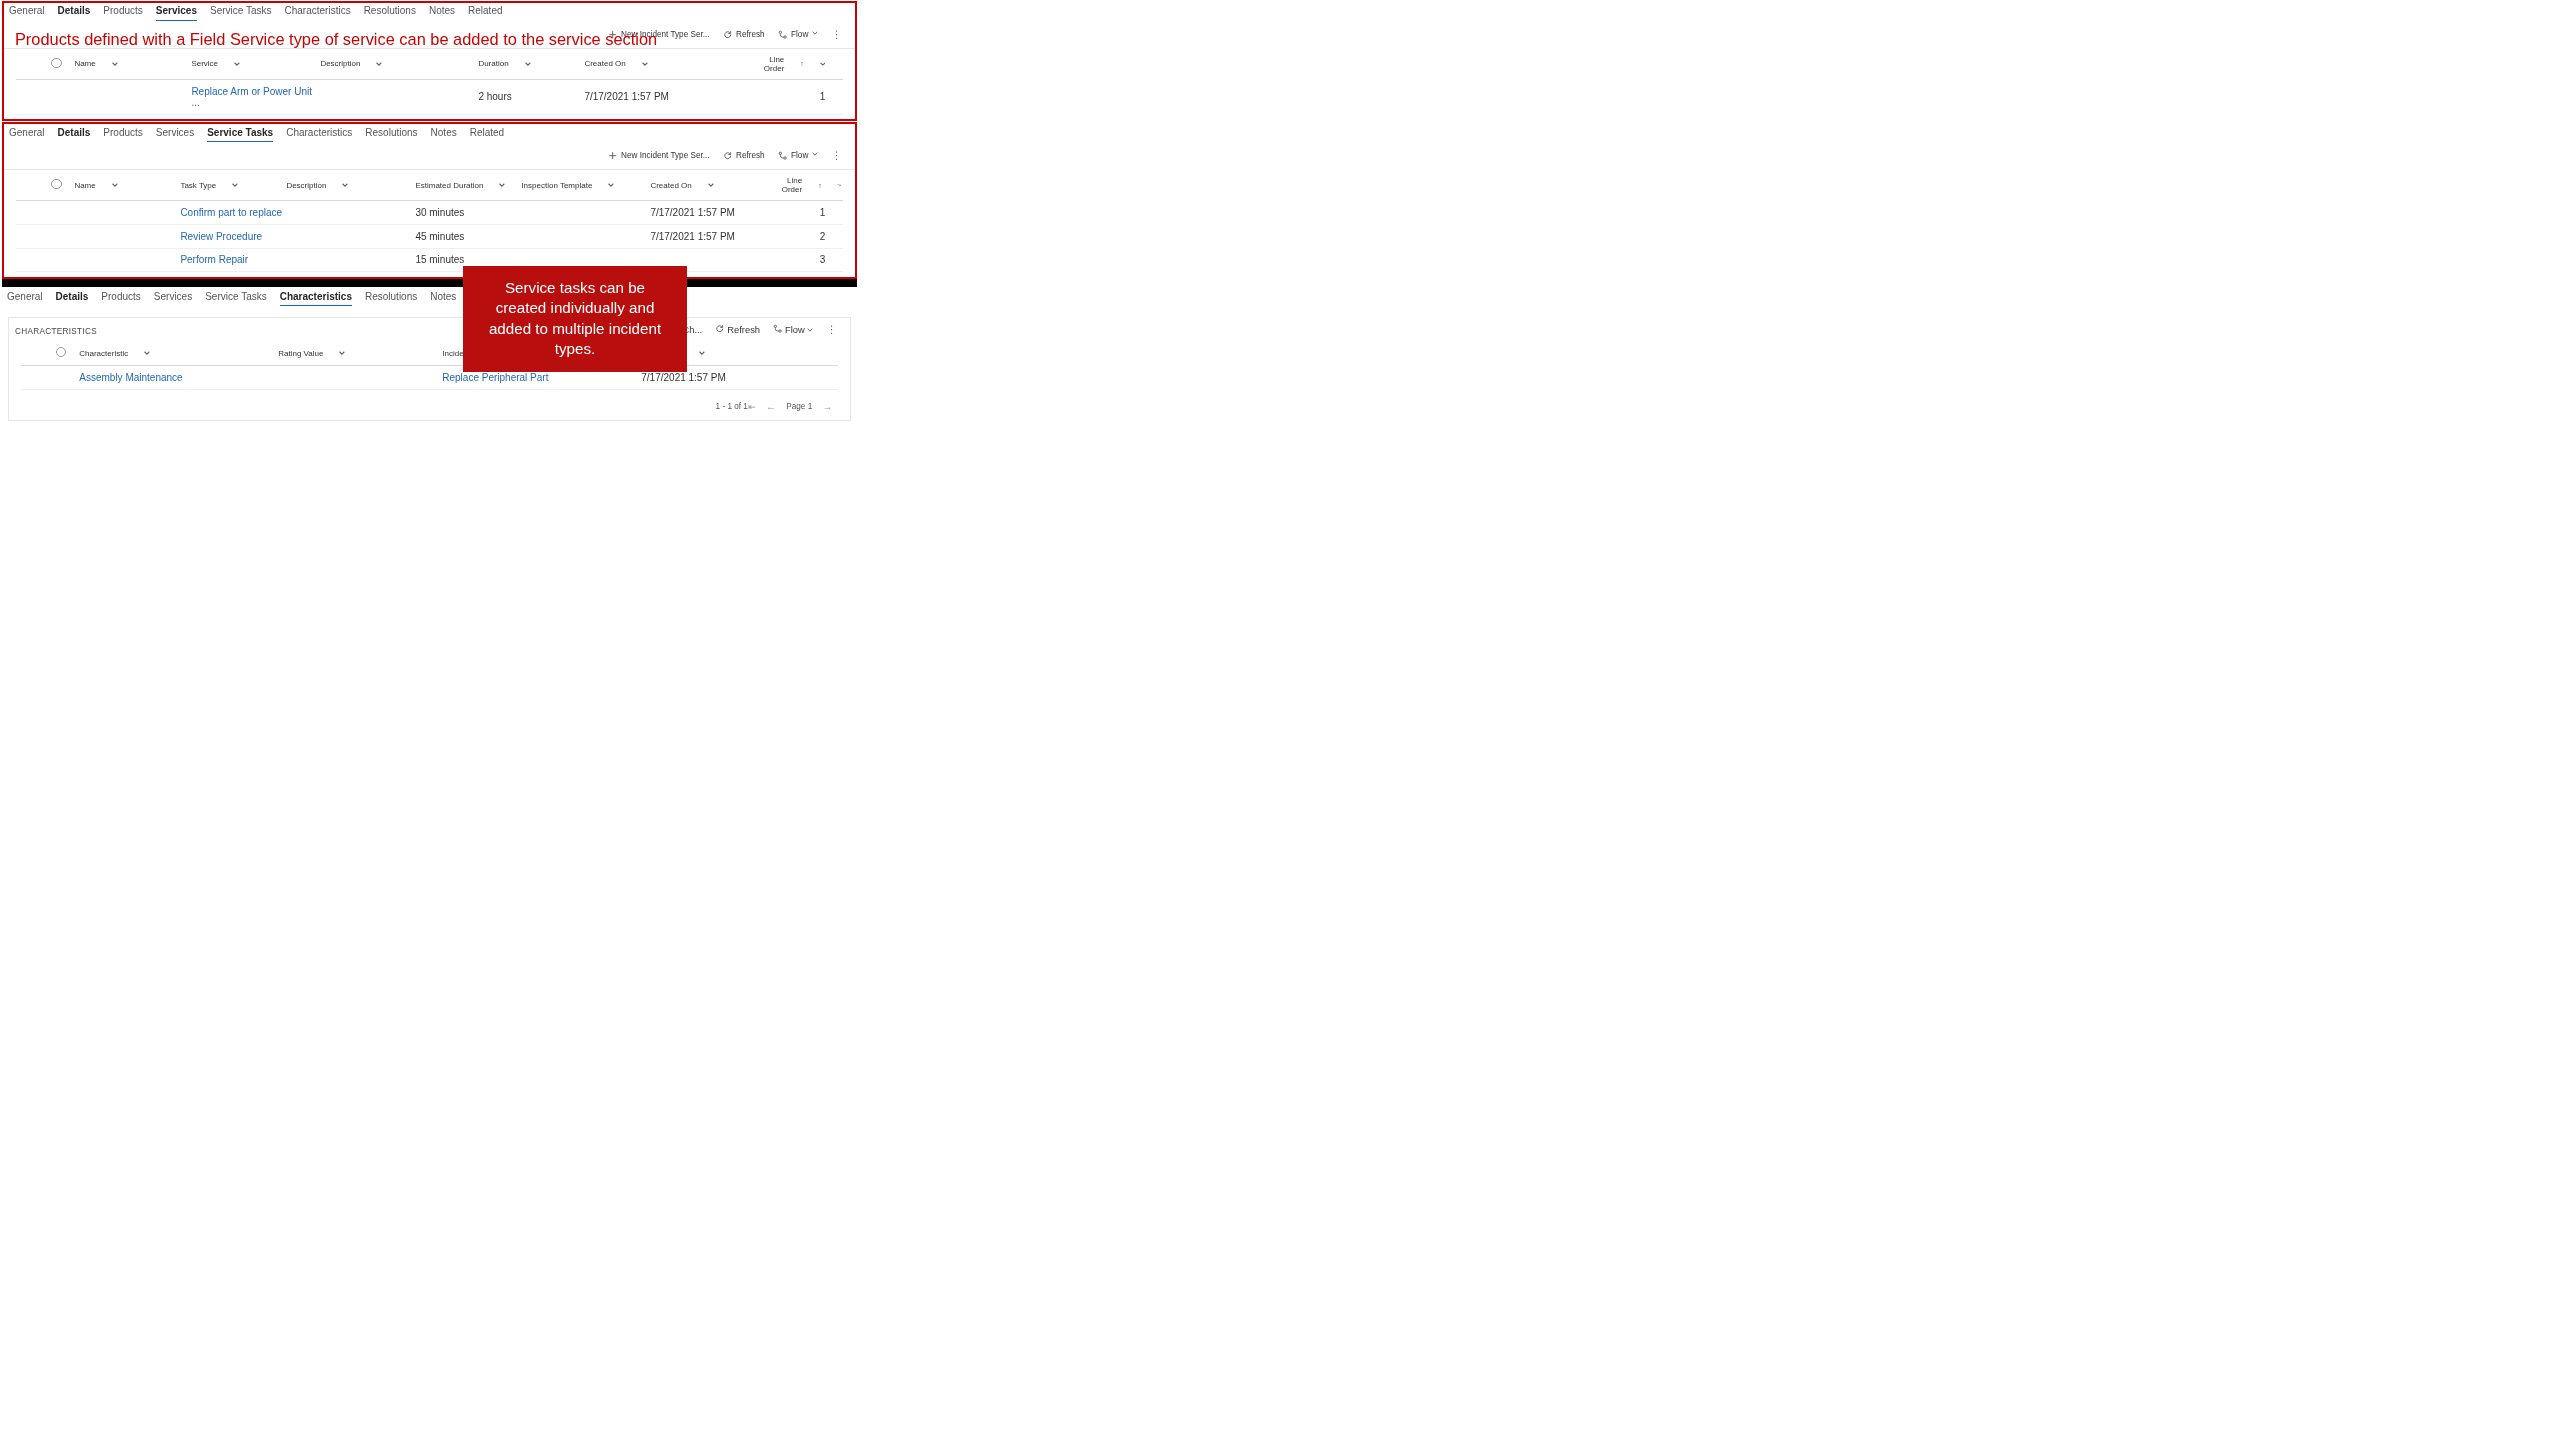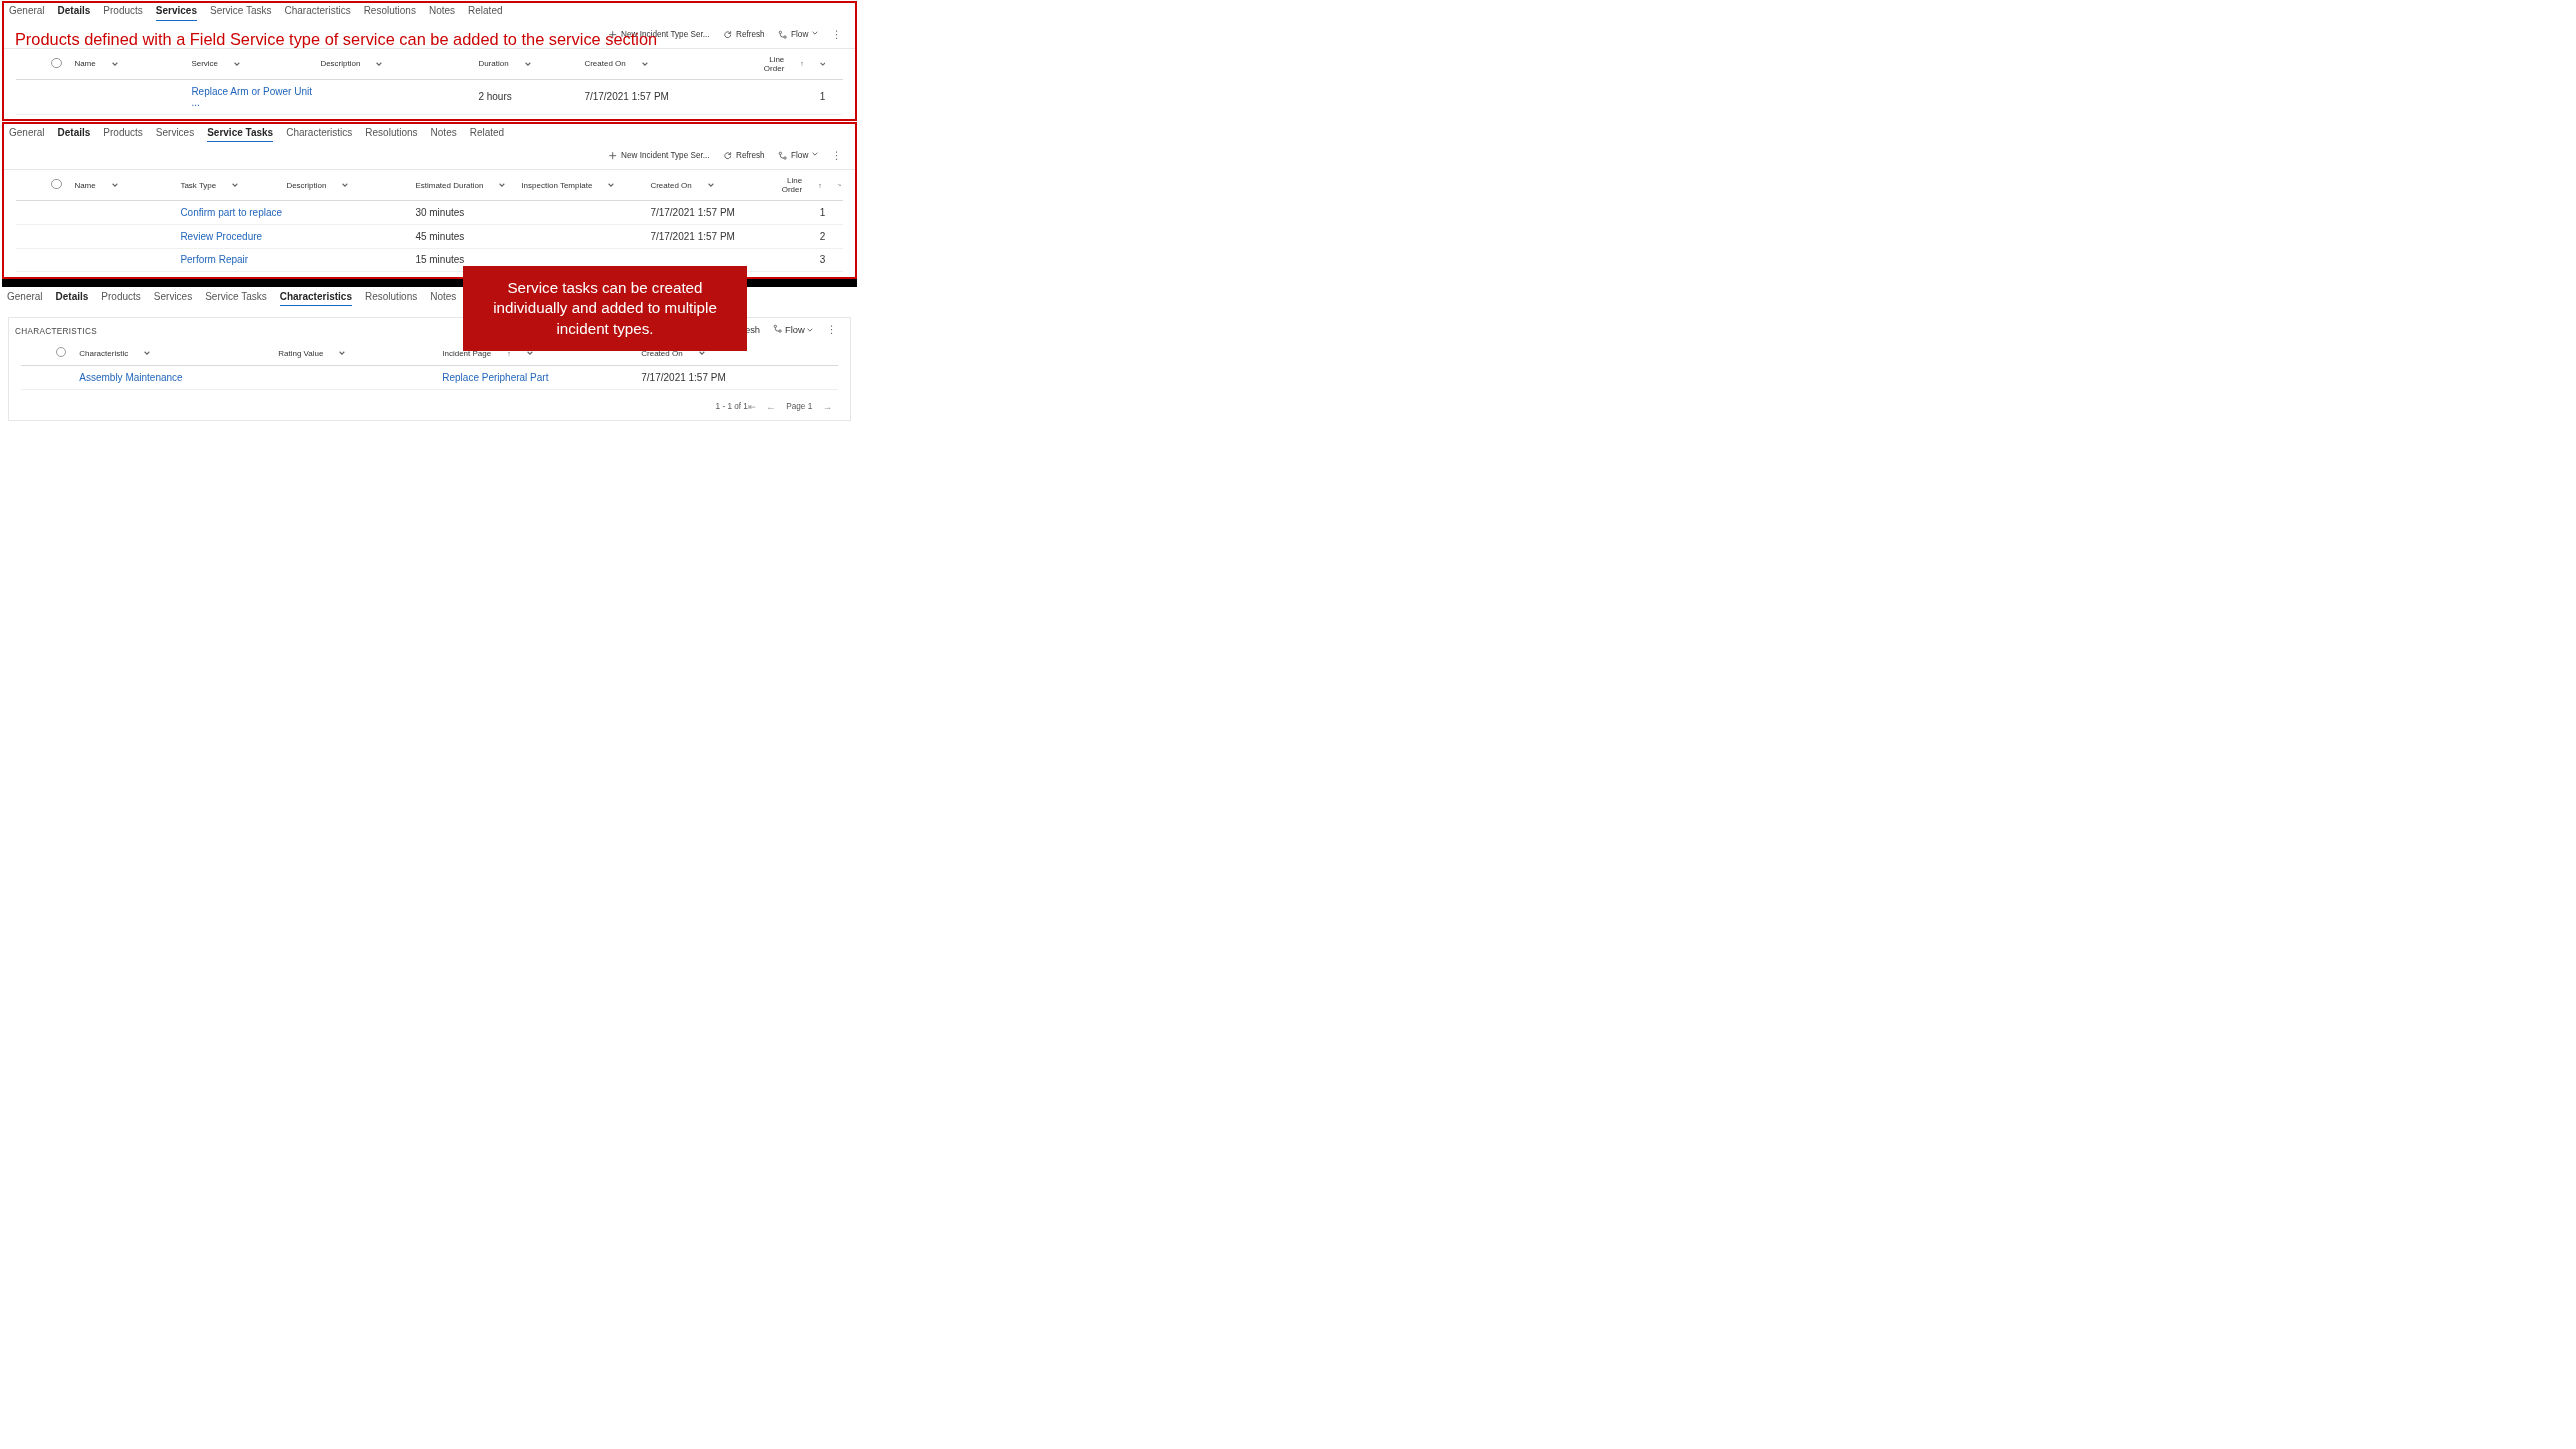--- a/index.html
+++ b/index.html
@@ -48,21 +48,21 @@
   .cols-tasks .lineorder { text-align: right; padding-right: 17.6px; }
 
   .cols-char { grid-template-columns: 35px 23.4px 199px 164px 199px 1fr; }
 
   .section-title { font-size: 8.2px; color:#444; padding: 9.4px 5.9px 4.7px 5.9px; letter-spacing: 0.3px; }
 
   
   .callout {
     position: absolute;
     left: 463px; top: 265px;
-    width: 284px;
+    width: 224px;
     background: #b80e0e;
     color: #fff;
     font-size: 15.2px;
     text-align: center;
     padding: 11.7px 16.4px;
     line-height: 1.35;
     z-index: 50;
   }
 
   .bodywrap { position: relative; }

